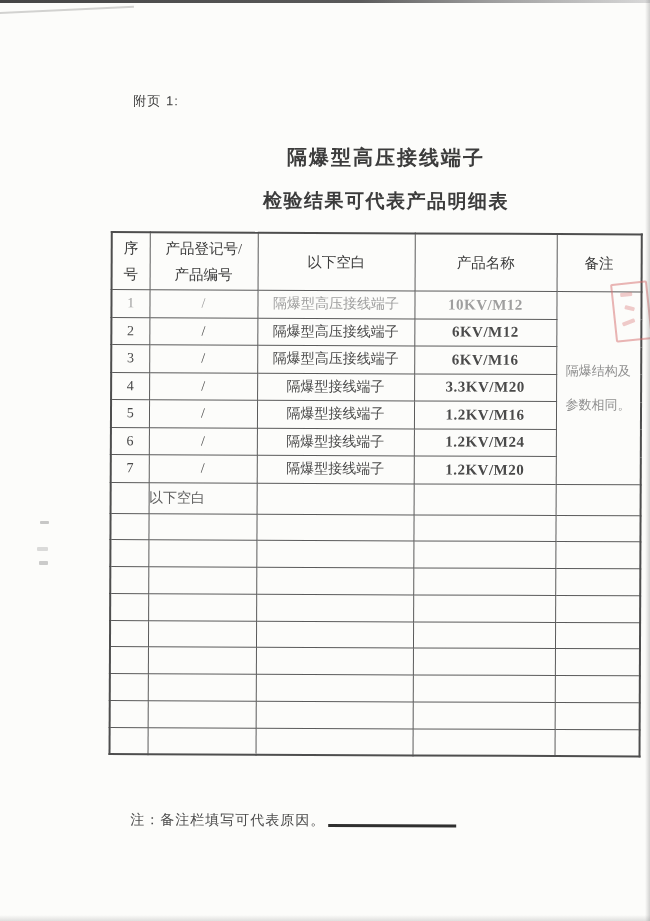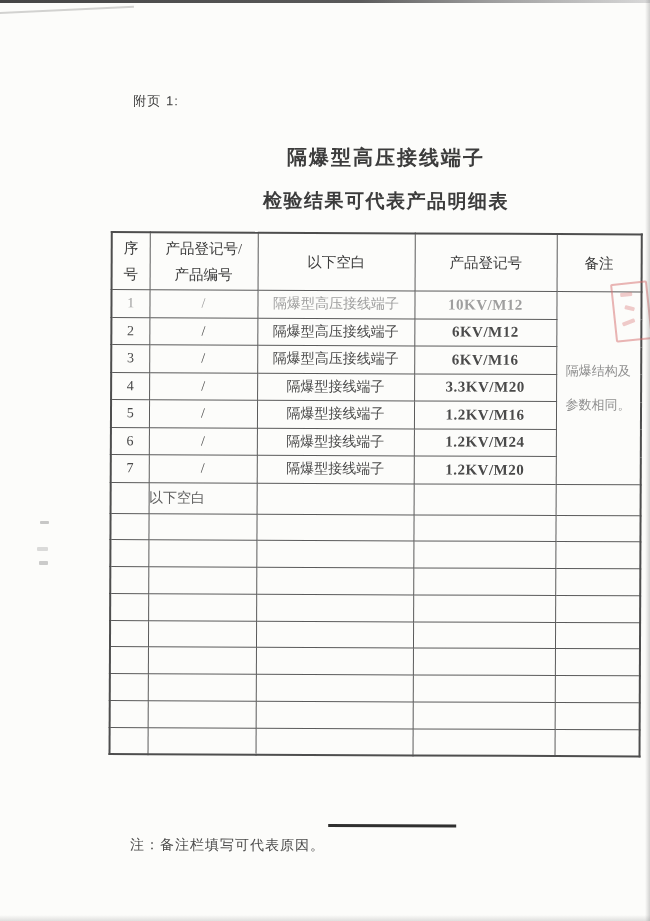--- a/index.html
+++ b/index.html
@@ -48,21 +48,21 @@
   tbody tr.data-row { height:27.5px; }
   tbody tr.data-row td { color:#4a4a4a; }
   tbody tr.data-row:first-child td { color:#9e9e9e; }   
   td.spec { font-size:15px; letter-spacing:.5px;font-weight:bold; }
   td.remark-cell { text-align:left; vertical-align:middle; padding:8px 9px;
     color:#8f8f8f !important; font-size:13px; line-height:2.6; word-break:break-all; }
   tr.blank-row { height:31px; }
   tr.blank-row td.blank-label { text-align:left; padding-left:0; color:#5f5f5f; font-size:14px; }
   tr.empty-row { height:26.8px; }
 
-  .doc-note { position:absolute; left:132px; top:837px; font-size:14px;
+  .doc-note { position:absolute; left:132px; top:812px; font-size:14px;
     color:#4a4a4a; letter-spacing:1px; }
   .underline-mark { position:absolute; left:330px; top:824px; width:128px; height:3px;
     background:#2f2f2f; }
 
   .stamp { position:absolute; left:613px; top:282px; width:33px; height:55px;
     border:2px solid rgba(214,108,108,0.5); border-radius:2px;
     transform:rotate(-6deg); }
   .stamp i { position:absolute; background:rgba(214,108,108,0.35); border-radius:1px; display:block; }
   .stamp .s1 { left:7px; top:8px; width:12px; height:4px; }
   .stamp .s2 { left:10px; top:22px; width:10px; height:4px; transform:rotate(20deg); }
@@ -87,21 +87,21 @@
             <col class="c-reg">
             <col class="c-name">
             <col class="c-spec">
             <col class="c-rem">
         </colgroup>
         <thead>
           <tr>
             <th>序号</th>
             <th>产品登记号/产品编号</th>
             <th>以下空白</th>
-            <th>产品登记号</th>
+            <th>产品名称</th>
             <th>备注</th>
           </tr>
         </thead>
         <tbody>
             <tr class="data-row">
               <td>1</td>
               <td>/</td>
               <td>隔爆型高压接线端子</td>
               <td class="spec">10KV/M12</td>
               <td class="remark-cell" rowspan="7">隔爆结构及参数相同。</td>

